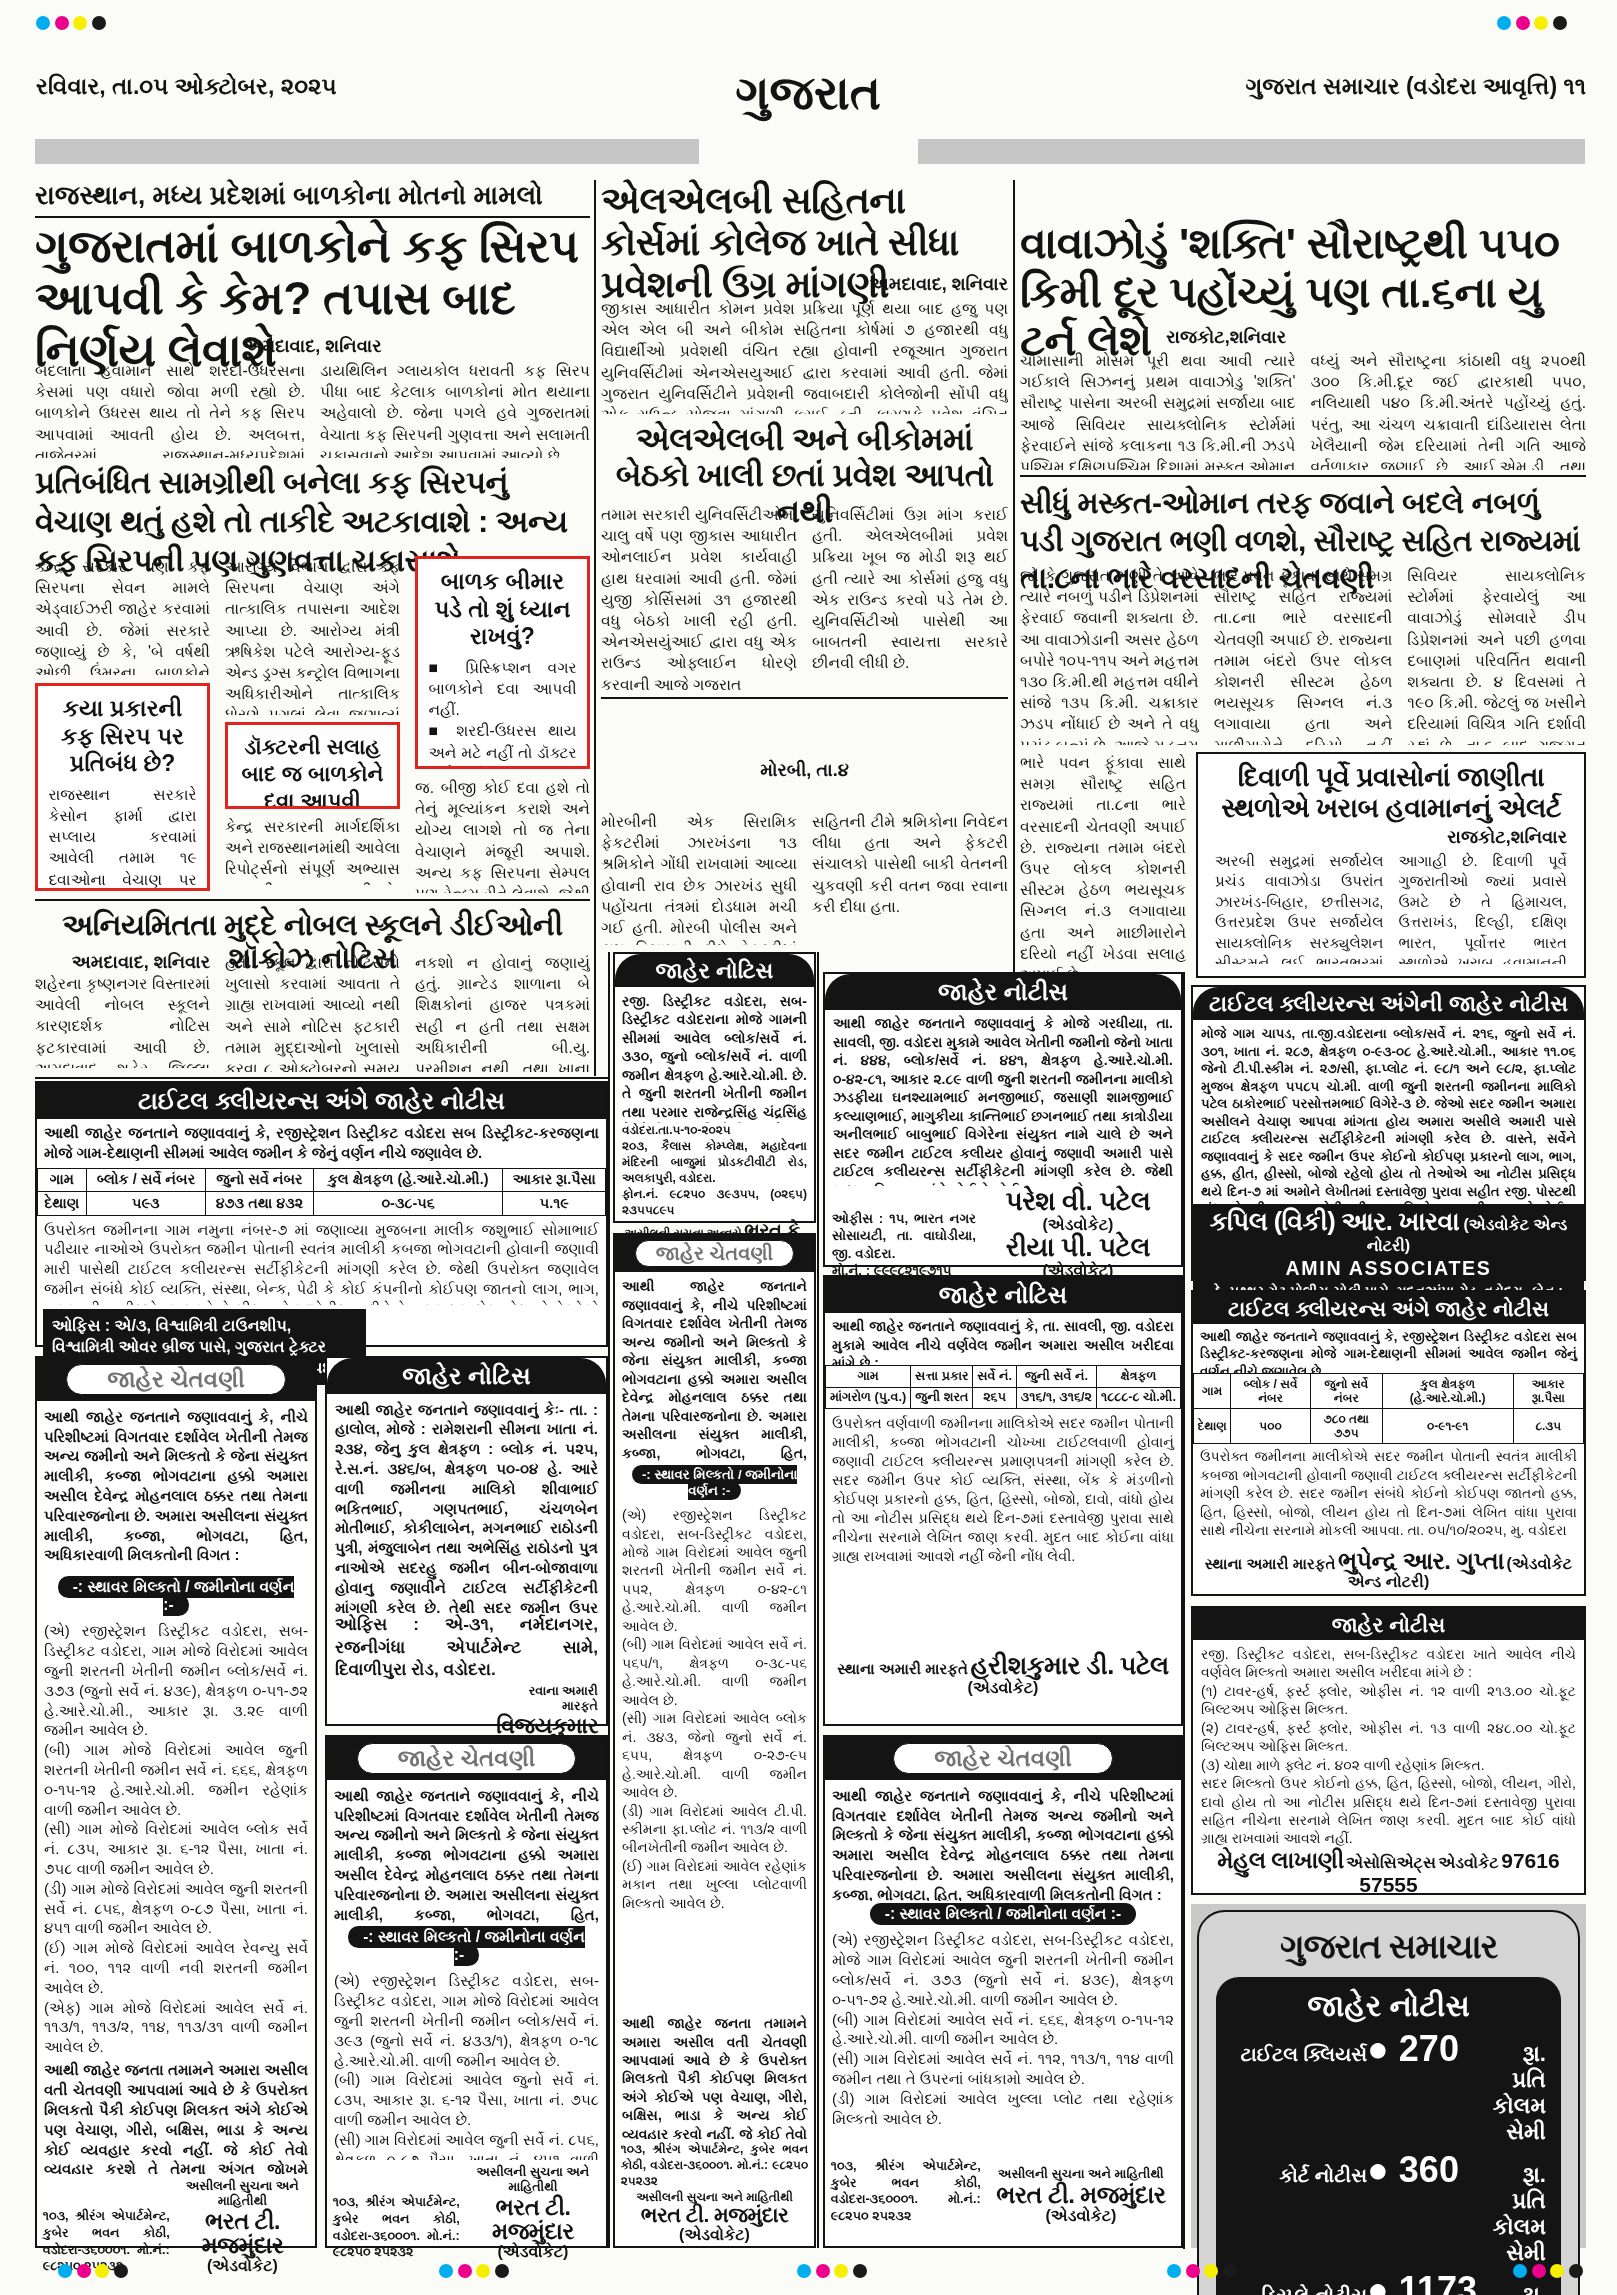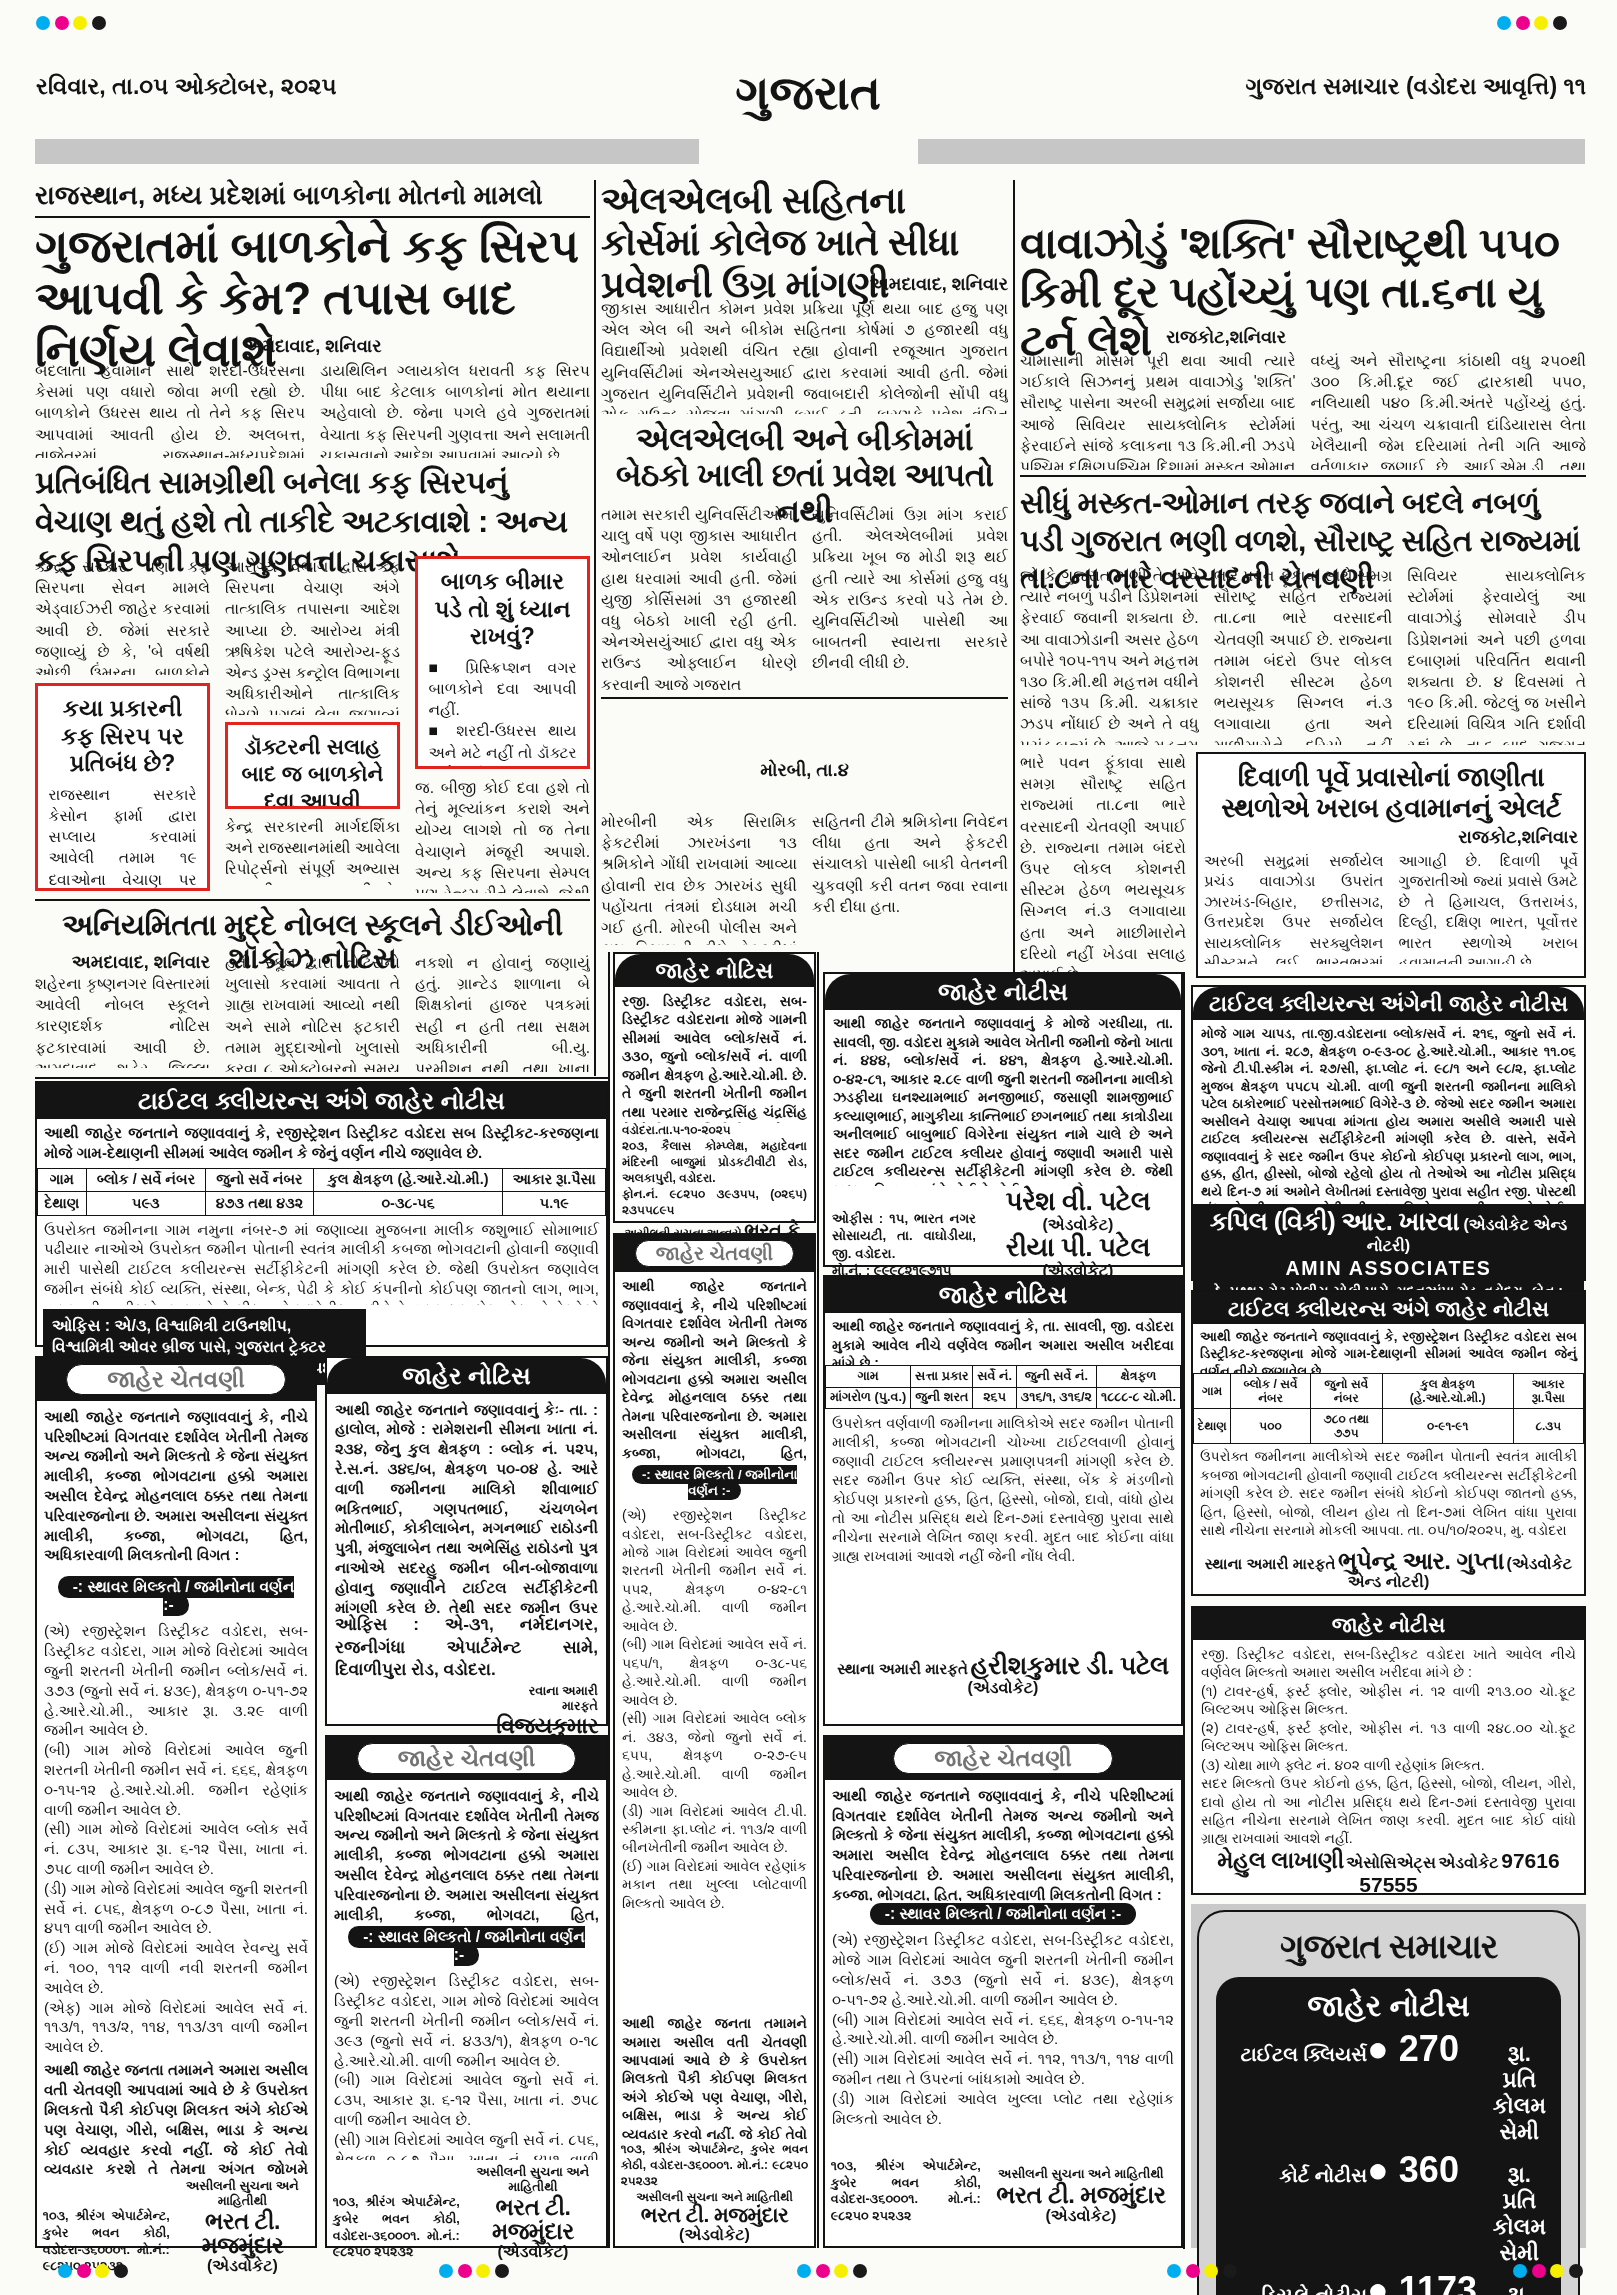--- a/index.html
+++ b/index.html
@@ -37,21 +37,21 @@
   .signname{font-weight:bold;font-size:30px;line-height:1.05;letter-spacing:-0.6px;}
   .signtitle{font-weight:bold;font-size:16px;}
   .via{font-weight:bold;font-size:15px;}
   .dots span{display:inline-block;width:14px;height:14px;border-radius:50%;margin-right:4.6px;}
   .c1{background:#00aeef}.c2{background:#ec008c}.c3{background:#f7ef00}.c4{background:#1a1a1a}
   .adcard{border:2.9px solid #131313;border-radius:28px;background:#d4d4d4;padding:15px 17.3px;text-align:center;}
   .adrates{background:#141414;border-radius:23px;color:#fff;padding:11.6px 15px;margin-top:10.4px;}
   .adrow{display:flex;align-items:baseline;margin-bottom:3.5px;}
   .adrow .lbl{width:144px;text-align:right;font-weight:bold;font-size:19.6px;}
   .adrow .num{width:133px;text-align:left;font-weight:bold;font-size:36px;}
-  .adrow .suf{flex:1;text-align:center;font-weight:bold;font-size:22px;}
+  .adrow .suf{flex:1;text-align:right;font-weight:bold;font-size:22px;}
 </style>
 </head>
 <body>
 
 <div class="page">
 
   <div class="abs dots" style="left:36px;top:16px;"><span class="c1"></span><span class="c2"></span><span class="c3"></span><span class="c4"></span></div>
   <div class="abs dots" style="left:1497px;top:16px;"><span class="c1"></span><span class="c2"></span><span class="c3"></span><span class="c4"></span></div>
 
   <div class="abs b" style="left:36px;top:73px;font-size:23px;">રવિવાર, તા.૦૫ ઓક્ટોબર, ૨૦૨૫</div>
@@ -137,21 +137,21 @@
   </div>
   <div class="abs rule-h" style="left:1020px;top:475px;width:566px;"></div>
   <div class="abs hl" style="left:1020px;top:484px;width:566px;font-size:30px;line-height:1.25;">સીધું મસ્કત-ઓમાન તરફ જવાને બદલે નબળું પડી ગુજરાત ભણી વળશે, સૌરાષ્ટ્ર સહિત રાજ્યમાં તા.૮ના ભારે વરસાદની ચેતવણી</div>
   <div class="abs cols" style="left:1020px;top:565px;width:566px;height:180px;">
     <div class="body-txt just clip">જો કે ગુજરાત ભણી તે આવે ત્યારે નબળું પડીને ડિપ્રેશનમાં ફેરવાઈ જવાની શક્યતા છે. આ વાવાઝોડાની અસર હેઠળ બપોરે ૧૦૫-૧૧૫ અને મહત્તમ ૧૩૦ કિ.મી.થી મહત્તમ વધીને સાંજે ૧૩૫ કિ.મી. ચક્રાકાર ઝડપ નોંધાઈ છે અને તે વધુ પ્રચંડ બન્યું છે. આજે મહત્તમ ૧૩૦ કિ.મી.ની ઝડપ નોંધાઈ હતી.</div>
     <div class="body-txt just clip">ભારે પવન ફૂંકાવા સાથે સમગ્ર સૌરાષ્ટ્ર સહિત રાજ્યમાં તા.૮ના ભારે વરસાદની ચેતવણી અપાઈ છે. રાજ્યના તમામ બંદરો ઉપર લોકલ કોશનરી સીસ્ટમ હેઠળ ભયસૂચક સિગ્નલ નં.૩ લગાવાયા હતા અને માછીમારોને દરિયો નહીં ખેડવા સલાહ અપાઈ છે.</div>
     <div class="body-txt just clip">સિવિયર સાયક્લોનિક સ્ટોર્મમાં ફેરવાયેલું આ વાવાઝોડું સોમવારે ડીપ ડિપ્રેશનમાં અને પછી હળવા દબાણમાં પરિવર્તિત થવાની શક્યતા છે. ૪ દિવસમાં તે ૧૯૦ કિ.મી. જેટલું જ ખસીને દરિયામાં વિચિત્ર ગતિ દર્શાવી રહ્યું છે. તા.૬ બાદ ગુજરાત ભણી તે આગળ વધશે.</div>
   </div>
   <div class="abs body-txt just clip" style="left:1020px;top:752px;width:166px;height:224px;">ભારે પવન ફૂંકાવા સાથે સમગ્ર સૌરાષ્ટ્ર સહિત રાજ્યમાં તા.૮ના ભારે વરસાદની ચેતવણી અપાઈ છે. રાજ્યના તમામ બંદરો ઉપર લોકલ કોશનરી સીસ્ટમ હેઠળ ભયસૂચક સિગ્નલ નં.૩ લગાવાયા હતા અને માછીમારોને દરિયો નહીં ખેડવા સલાહ અપાઈ છે.</div>
 
-  <div class="abs nbox" style="left:1196px;top:752px;width:390px;height:226px;padding:8px 6px;">
+  <div class="abs nbox" style="left:1196px;top:752px;width:390px;height:226px;padding:8px 17px;">
     <div class="hl ctr" style="font-size:27px;">દિવાળી પૂર્વે પ્રવાસોનાં જાણીતા સ્થળોએ ખરાબ હવામાનનું એલર્ટ</div>
     <div class="dateline rt" style="margin-top:3.5px;">રાજકોટ,શનિવાર</div>
     <div class="cols" style="height:113px;margin-top:3.5px;">
       <div class="body-txt just clip" style="font-size:15px;">અરબી સમુદ્રમાં સર્જાયેલ પ્રચંડ વાવાઝોડા ઉપરાંત ઝારખંડ-બિહાર, છત્તીસગઢ, ઉત્તરપ્રદેશ ઉપર સર્જાયેલ સાયક્લોનિક સરક્યુલેશન સીસ્ટમને લઈ ભારતભરમાં ખાસ કરીને ઉત્તરીય ભારતમાં ભારે વરસાદની</div>
       <div class="body-txt just clip" style="font-size:15px;">આગાહી છે. દિવાળી પૂર્વે ગુજરાતીઓ જ્યાં પ્રવાસે ઉમટે છે તે હિમાચલ, ઉત્તરાખંડ, દિલ્હી, દક્ષિણ ભારત, પૂર્વોત્તર ભારત સ્થળોએ ખરાબ હવામાનની આગાહી છે.</div>
     </div>
   </div>
 
   <div class="abs nbox" style="left:35px;top:1081px;width:573px;height:266px;">
     <div class="nhdr">ટાઈટલ ક્લીયરન્સ અંગે જાહેર નોટીસ</div>

